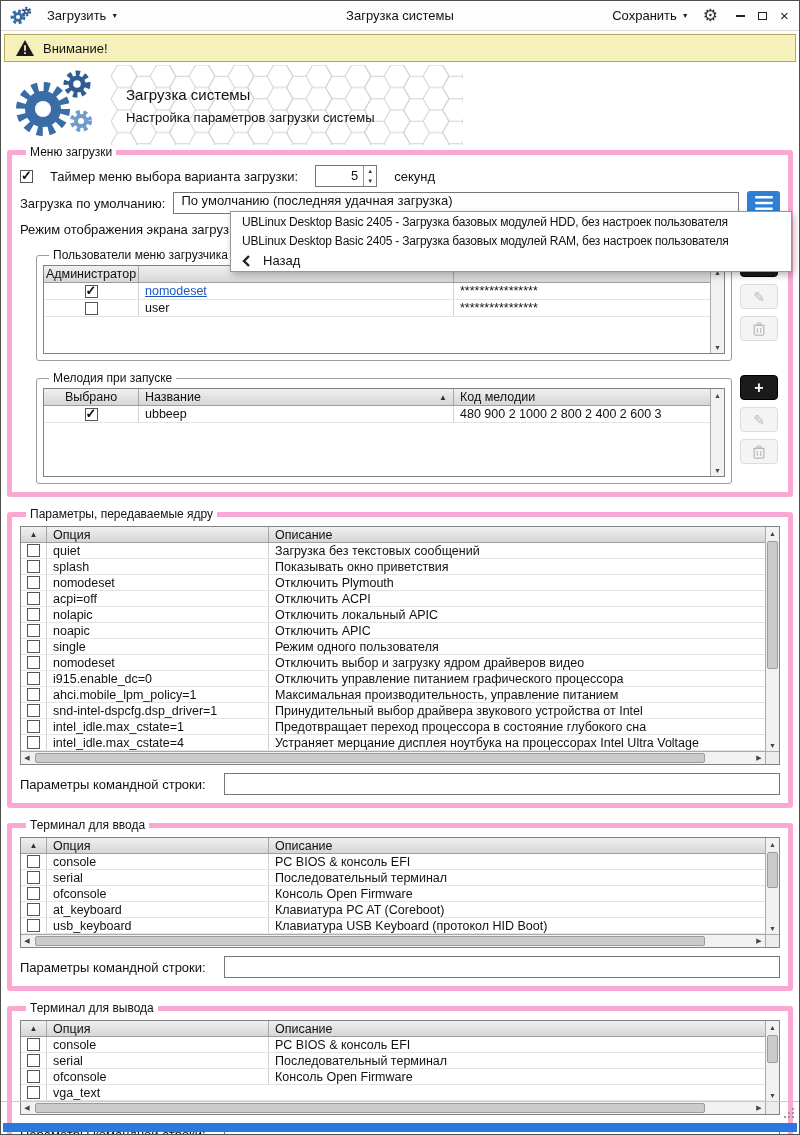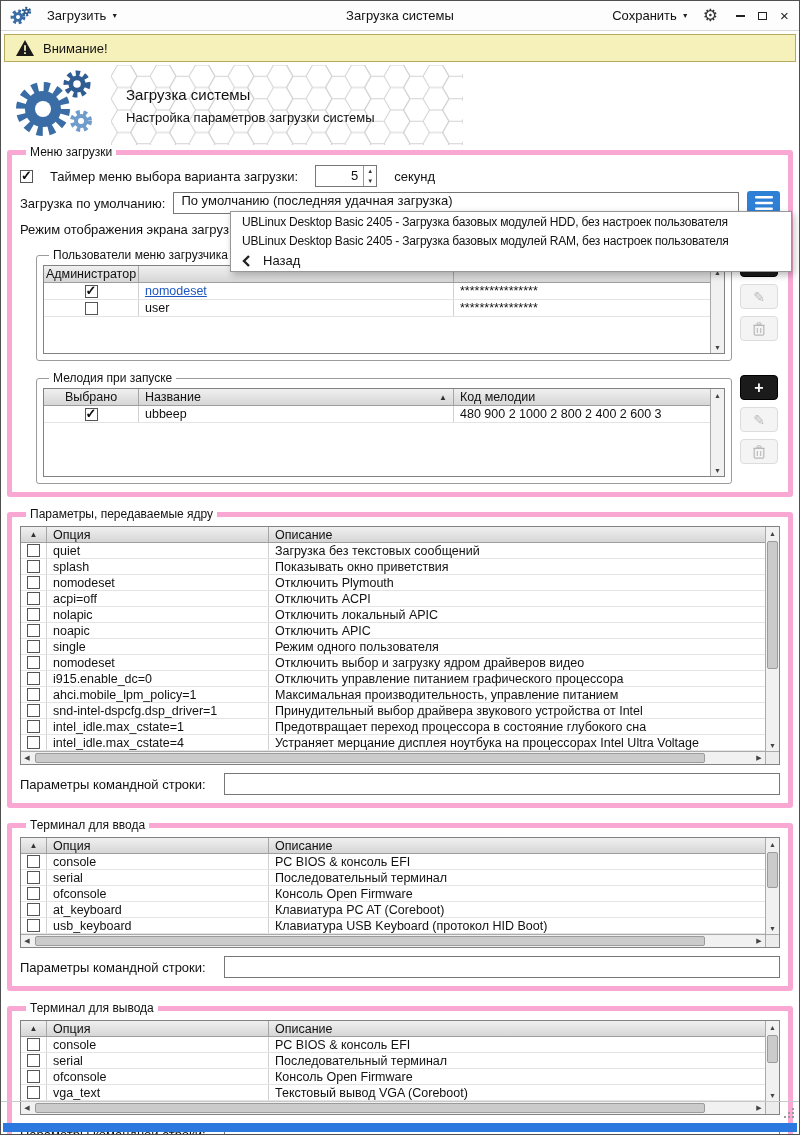--- a/index.html
+++ b/index.html
@@ -590,21 +590,20 @@
               <div class="tc c-opt">ofconsole</div>
               <div class="tc c-desc">Консоль Open Firmware</div>
             </div>
 
 
             <div class="trow">
               <div class="tc c-chk">
                 <span class="cb"></span>
               </div>
               <div class="tc c-opt">vga_text</div>
-              <div class="tc c-desc">Текстовый вывод VGA (Coreboot)</div>
             </div>
           </div>
       </div>
       <div class="vscroll">
         <div class="sbtn">▲</div>
         <div class="vtrack">
             <div class="vthumb" style="top:2px;height:50%;"></div>
           </div>
         <div class="sbtn">▼</div>
       </div>

